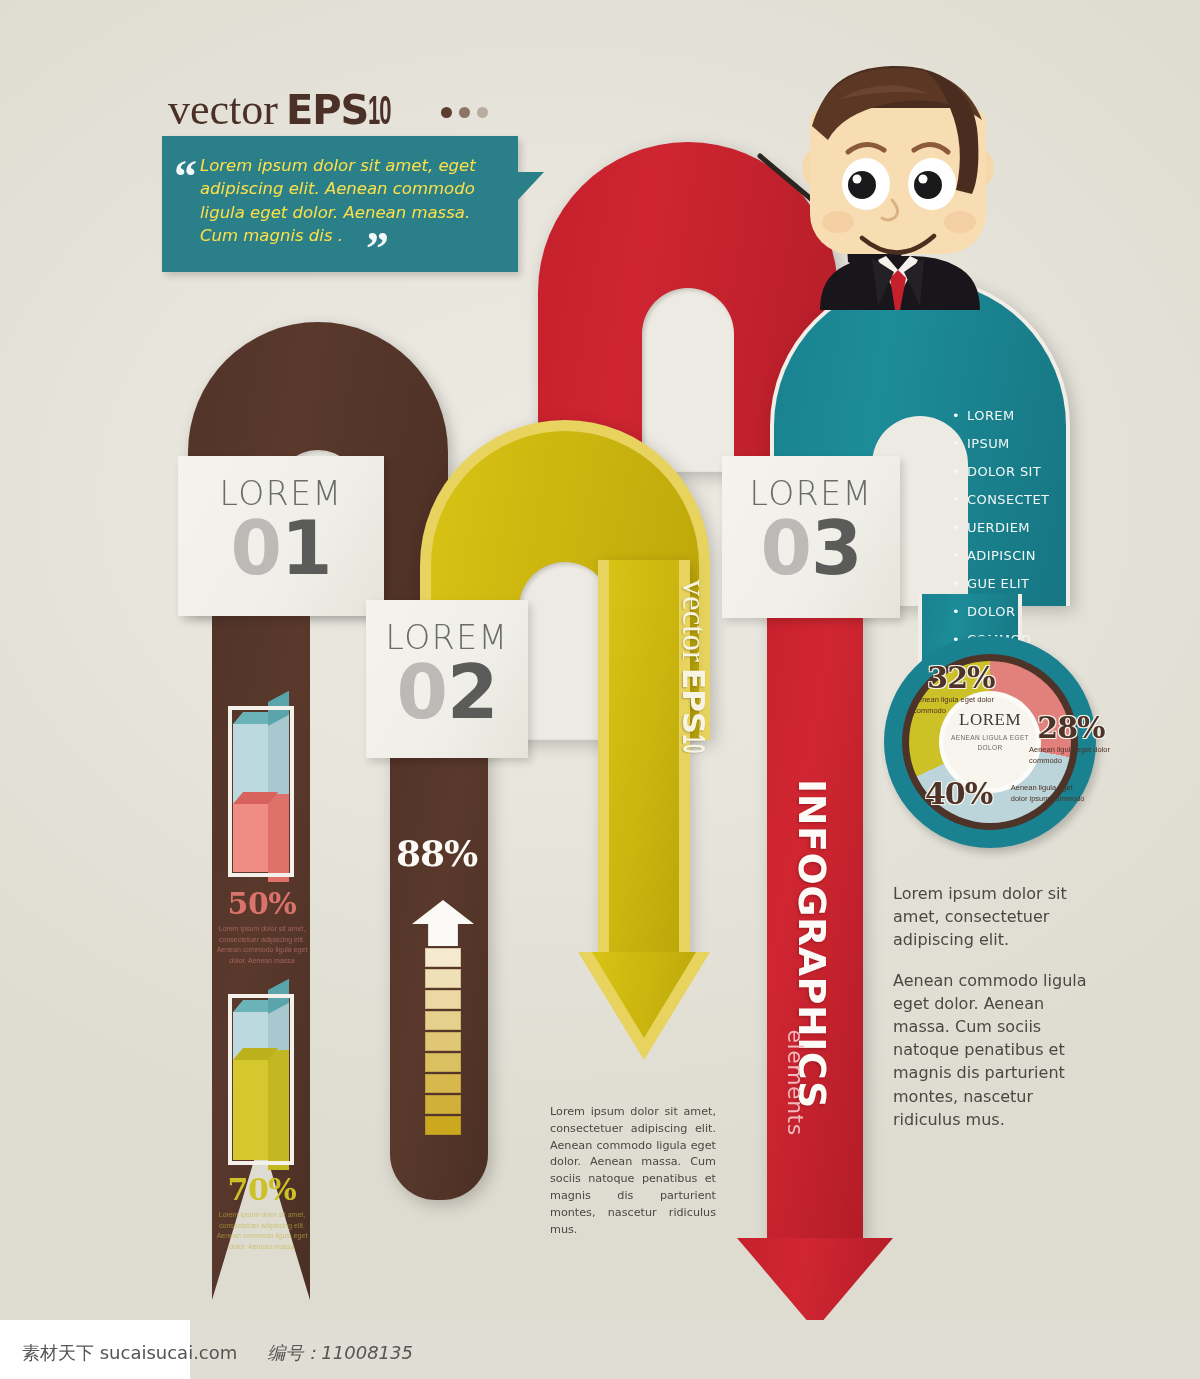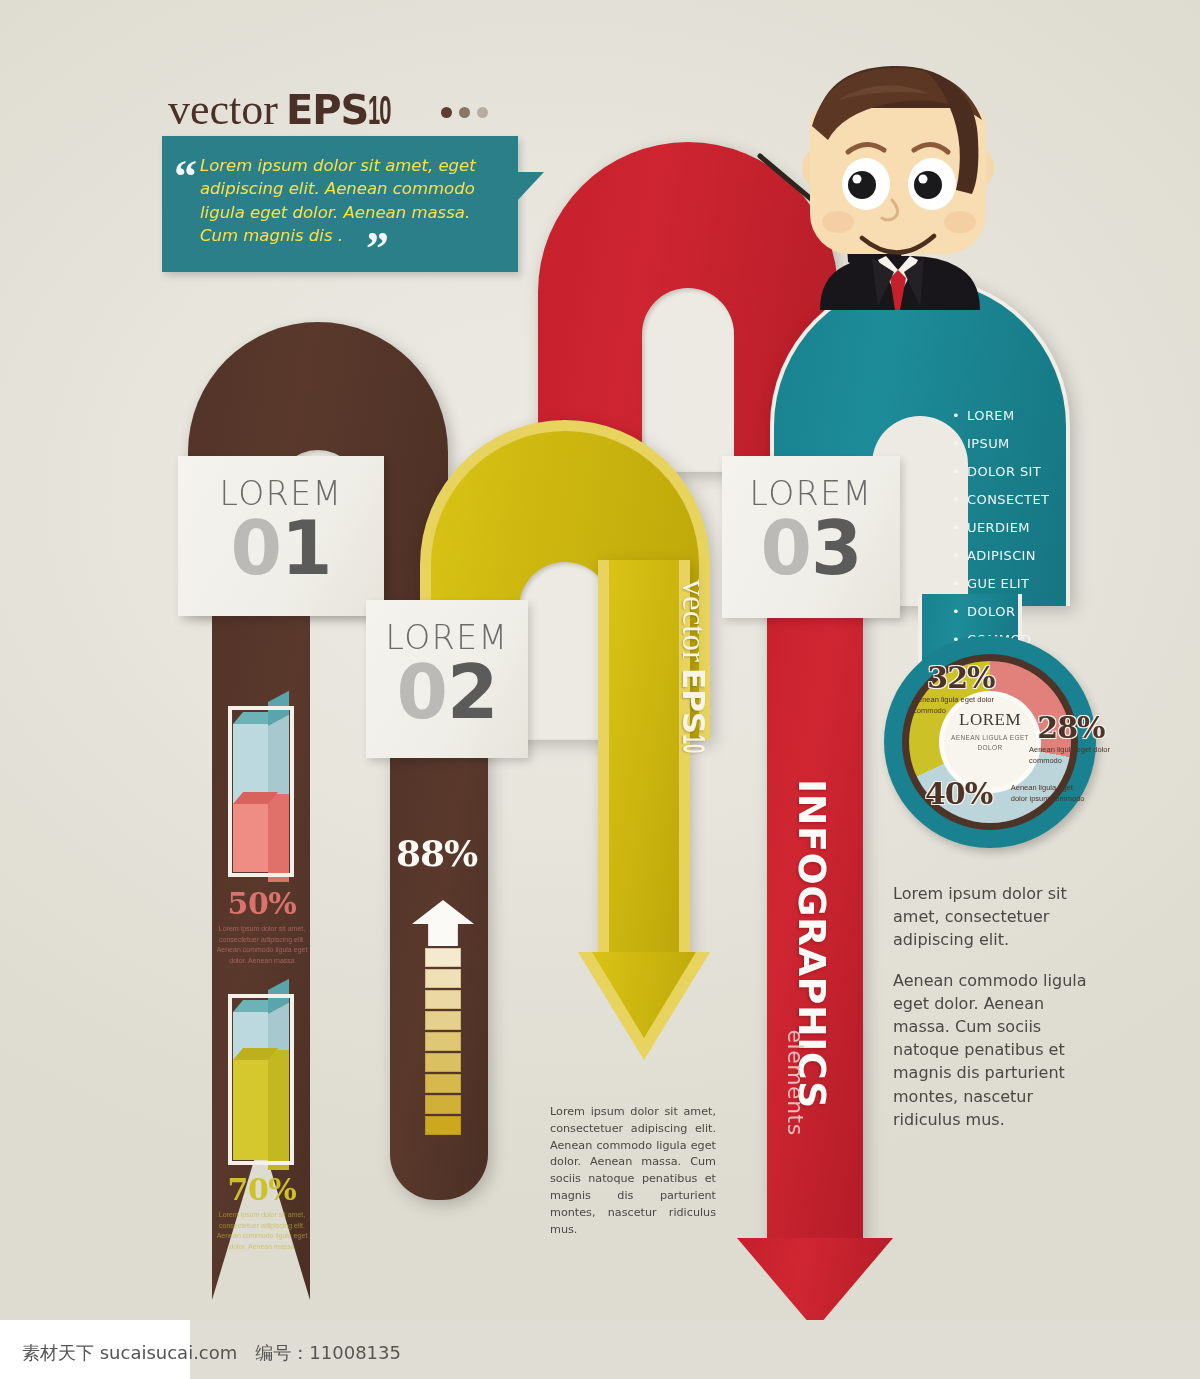--- a/index.html
+++ b/index.html
@@ -285,21 +285,21 @@
   
   #businessman { left:752px; top:52px; width:260px; height:290px; }
 
   
   #footer-strip { left:0; bottom:0; width:1200px; height:59px; background:#e0ded4; }
   #footer-white { left:0; bottom:0; width:190px; height:59px; background:#fff; }
   #footer-text {
     left:22px; bottom:14px; font-size:18px; color:#555;
     font-family:"DejaVu Sans", sans-serif; white-space:nowrap;
   }
-  #footer-text .fcode { margin-left:18px; }
+  #footer-text .fcode { margin-left:30px;font-style:italic; }
 </style>
 </head>
 <body>
 
 <div id="stage">
 
   <div class="arch abs" id="arch-brown">
     <div class="outer"></div>
     <div class="notch"></div>
   </div>

